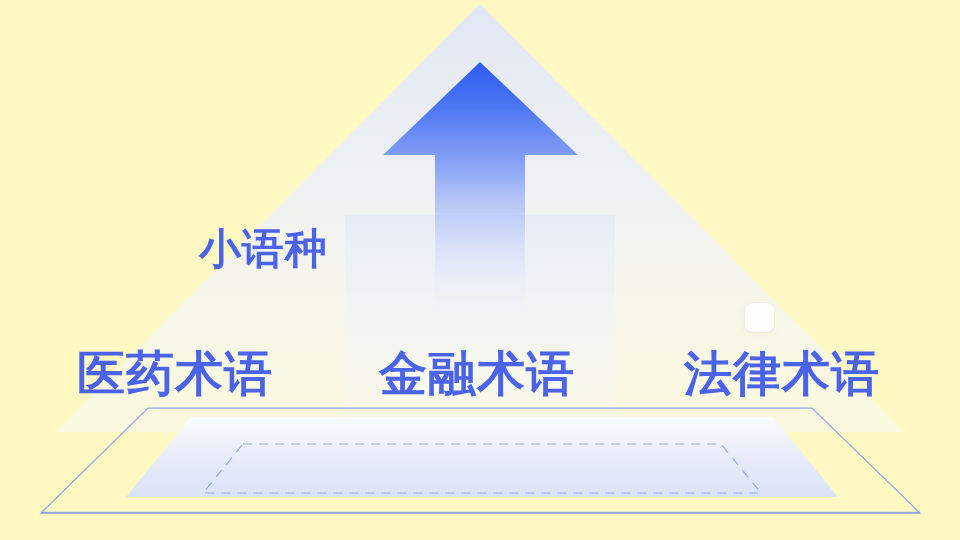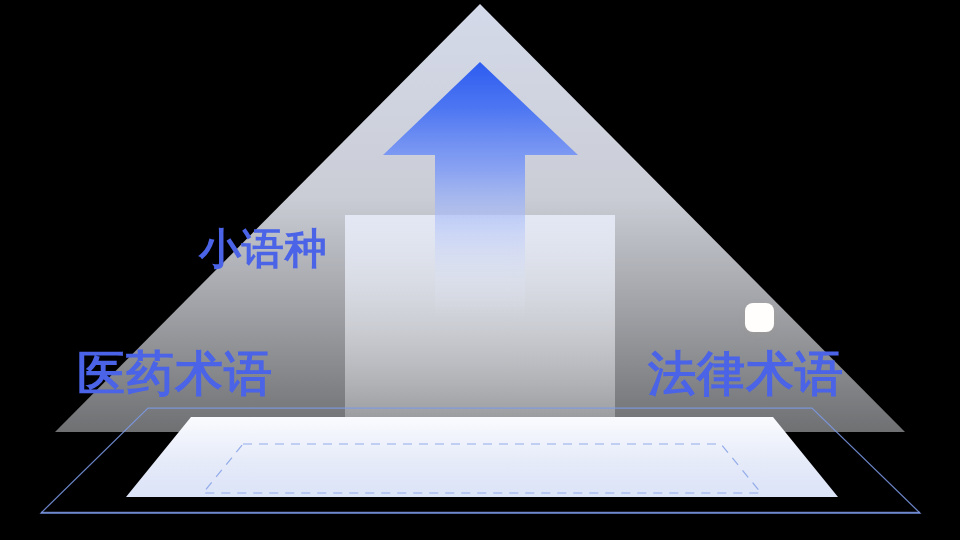--- a/index.html
+++ b/index.html
@@ -35,38 +35,38 @@
   .label-upper {
     font-size: 42px;
   }
   .label-lower {
     font-size: 48px;
   }
   #label-minority   { left: 199px; top: 228px; }
   #label-diverse    { left: 591px; top: 228px; }
   #label-medical    { left: 77px;  top: 350px; }
   #label-financial  { left: 379px; top: 350px; }
-  #label-legal      { left: 648px; top: 350px; }
+  #label-legal      { left: 684px; top: 350px; }
 
   #glyph-card {
     position: absolute;
     left: 745px;
     top: 303px;
     width: 29px;
     height: 29px;
     border-radius: 8px;
     background: #fffefd;
     box-shadow: 0 2px 6px rgba(190,160,120,0.10),
                 0 0 0 1px rgba(205,180,150,0.07);
   }
 </style>
 </head>
 <body>
 
-<div id="stage" style="background: #000000;">
+<div id="stage" style="background: #fef9c3;">
 
   <svg id="bg-svg" viewBox="0 0 960 540" aria-hidden="true">
     <defs>
       <linearGradient id="bgGrad" x1="0" y1="0" x2="0" y2="1">
         <stop offset="0%" stop-color="#dfe5f6" stop-opacity="0.95"></stop>
         <stop offset="45%" stop-color="#eef1fb" stop-opacity="0.85"></stop>
         <stop offset="100%" stop-color="#f7f9fe" stop-opacity="0.45"></stop>
       </linearGradient>
       <linearGradient id="bgGradSoft" x1="0" y1="0" x2="0" y2="1">
         <stop offset="0%" stop-color="#e6ebf8" stop-opacity="0.9"></stop>
@@ -119,16 +119,17 @@
     </g>
   </svg>
 
   <div id="glyph-card"></div>
 
   <div class="label label-upper" id="label-minority" style="color: rgb(74, 99, 231);">小语种</div>
 
 
   <div class="label label-lower" id="label-medical" style="color: rgb(74, 99, 231);">医药术语</div>
 
+  <div class="label label-lower" id="label-financial" style="color: rgb(74, 99, 231);">金融术语</div>
 
   <div class="label label-lower" id="label-legal" style="color: rgb(74, 99, 231);">法律术语</div>
 
 </div>
 
 </body></html>

